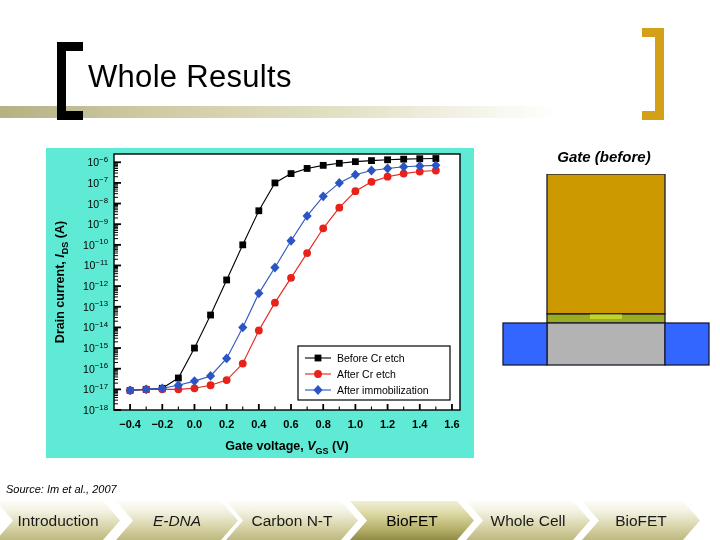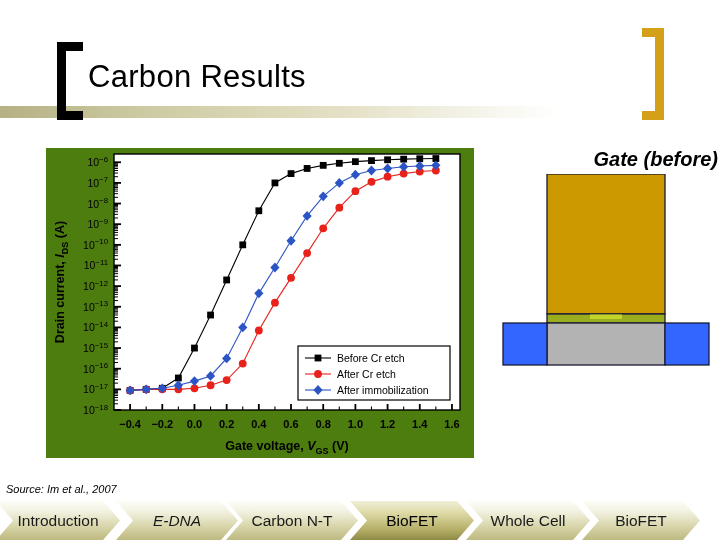--- a/index.html
+++ b/index.html
@@ -53,36 +53,36 @@
     color: #000000;
     letter-spacing: 0.3px;
     white-space: nowrap;
   }
 
   
   #chart-figure {
     position: absolute;
     left: 46px; top: 148px;
     width: 428px; height: 310px;
-    background: #4d7c0f;
+    background: #5eead4;
   }
   #chart-svg { display: block; }
 
   
   #device-diagram {
     position: absolute;
     left: 490px; top: 148px;
     width: 228px; height: 222px;
   }
   #device-label {
     position: absolute;
     left: 0; top: 0;
     width: 228px;
-    text-align: right;
-    font-size: 20px;
+    text-align: center;
+    font-size: 15px;
     font-style: italic;
     font-weight: bold;
     color: #000000;
   }
   #device-svg {
     position: absolute;
     left: 0; top: 26px;
   }
 
   
@@ -120,21 +120,21 @@
   }
   .nav-tab .nav-tab-label { pointer-events: none; }
 </style>
 </head>
 <body>
 
 <div id="title-band">
   <div id="title-gradient-bar"></div>
   <div id="bracket-left"></div>
   <div id="bracket-right"></div>
-  <div id="page-title">Carbon Results</div>
+  <div id="page-title">Whole Results</div>
 </div>
 
 <div id="chart-figure">
   <svg id="chart-svg" width="428" height="310" viewBox="0 0 428 310">
       <rect x="68" y="6" width="346" height="256" fill="#ffffff" stroke="#000000" stroke-width="1.4"></rect>
       <line x1="68" y1="14.258064516129053" x2="75" y2="14.258064516129053" stroke="#000000" stroke-width="1.8"></line>
       <text x="62" y="18.258064516129053" text-anchor="end" font-family="&quot;Liberation Sans&quot;, sans-serif" font-size="10.5" fill="#000000">10<tspan dy="-4.5" font-size="7.8">−6</tspan></text>
       <line x1="68" y1="28.688412992743622" x2="72" y2="28.688412992743622" stroke="#000000" stroke-width="1"></line>
       <line x1="68" y1="25.05298054772311" x2="72" y2="25.05298054772311" stroke="#000000" stroke-width="1"></line>
       <line x1="68" y1="22.47360017903563" x2="72" y2="22.47360017903563" stroke="#000000" stroke-width="1"></line>

